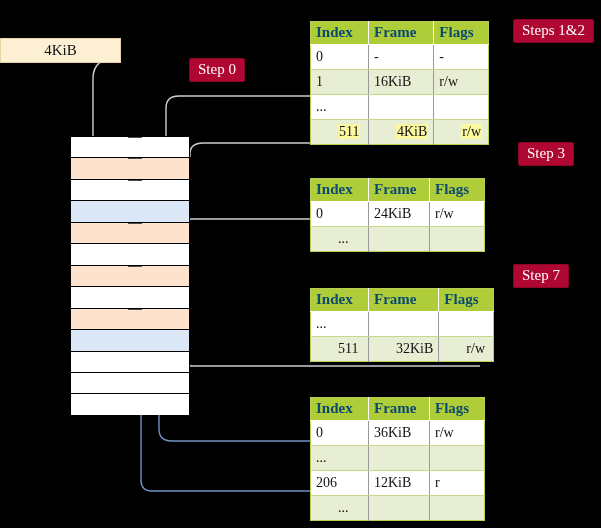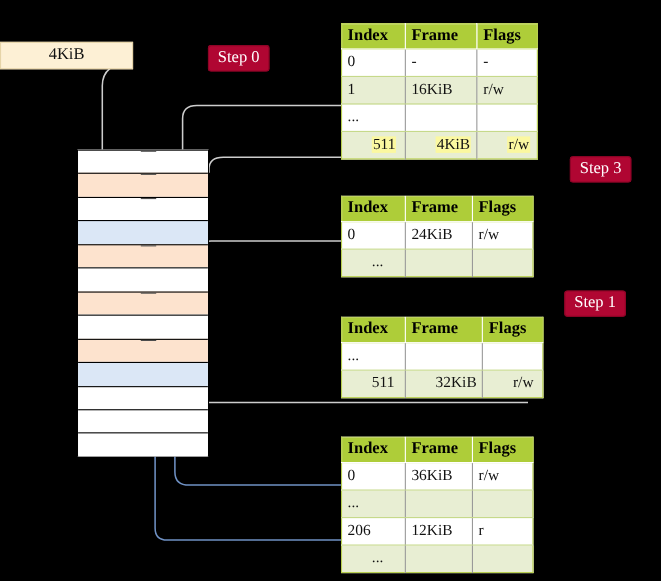--- a/index.html
+++ b/index.html
@@ -73,21 +73,21 @@
   
   .pt {
     position: absolute;
     border-collapse: collapse;
     background: #ffffff;
     font-size: 14px;
     border: 1px solid #b8cf4f;
   }
   .pt th {
     background: #aecd39;
-    color: #000000;
+    color: #0c4a6e;
     font-weight: bold;
     font-size: 15px;
     text-align: left;
     padding: 2px 5px 3px 5px;
     border-right: 1px solid #ffffff;
     border-bottom: 1px solid #ffffff;
     white-space: nowrap;
   }
   .pt th:last-child { border-right: none; font-family: Liberation Serif, serif; }
   .pt td {
@@ -143,23 +143,24 @@
 
     <path class="wb" d="M 480 441 L 172 441 Q 159 441 159 429 L 159 340"></path>
     <polygon class="ab" points="154,340 164,340 159,327"></polygon>
 
     <path class="wb" d="M 480 491 L 152 491 Q 141 491 141 480 L 141 220"></path>
     <polygon class="ab" points="136,220 146,220 141,207"></polygon>
   </svg>
 
   <div class="src-box">4KiB</div>
 
-  <div class="step-badge" style="left:189px; top:41px;">Step 0</div>
+  <div class="step-badge" style="left:189px; top:58px;">Step 0</div>
+  <div class="step-badge" style="left:513px; top:19px;">Steps 1&amp;2</div>
   <div class="step-badge" style="left:518px; top:142px;">Step 3</div>
-  <div class="step-badge" style="left:513px; top:264px;">Step 1</div>
+  <div class="step-badge" style="left:513px; top:264px;">Step 7</div>
 
   <div class="mem-grid" id="mem-grid">
       <div class="mem-row">
         <div class="tick"></div>
       </div>
       <div class="mem-row orange">
         <div class="tick"></div>
       </div>
       <div class="mem-row">
         <div class="tick"></div>

